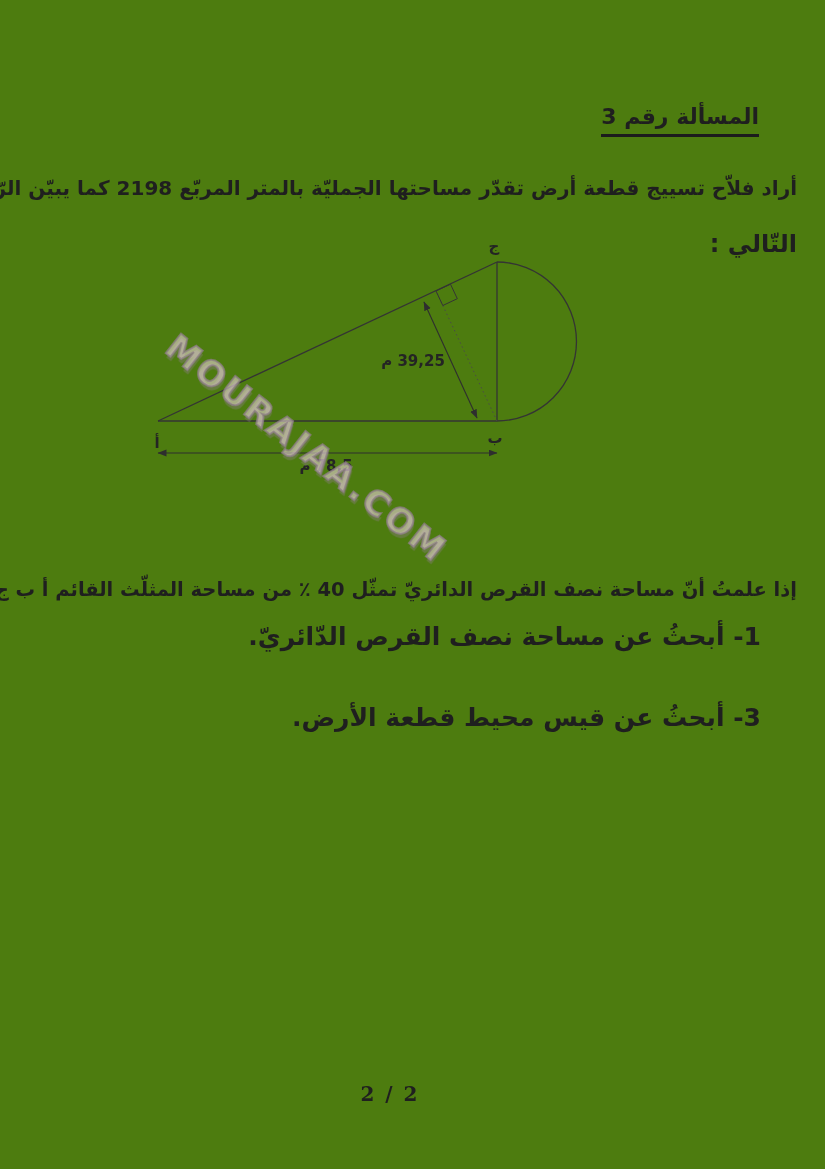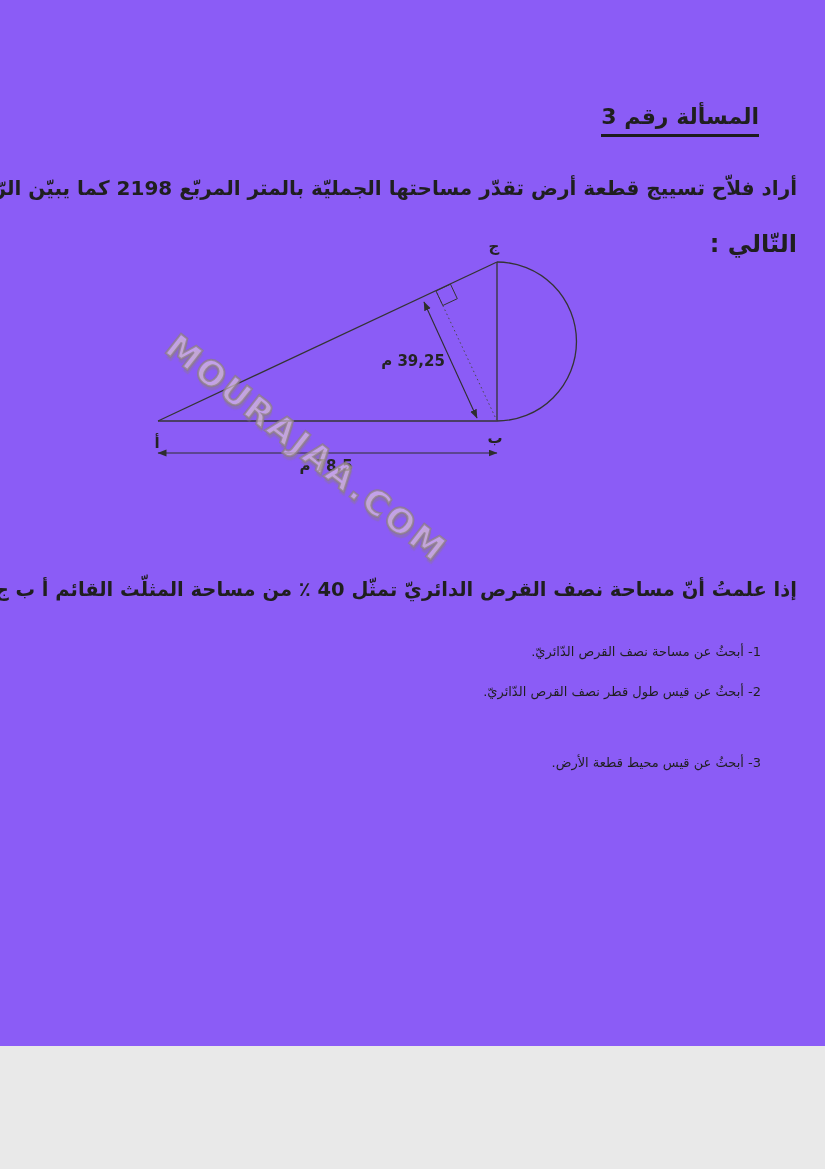--- a/index.html
+++ b/index.html
@@ -1,19 +1,19 @@
 <!DOCTYPE html>
 <html lang="ar" dir="rtl"><head>
 <meta charset="utf-8">
 <style>
   html,body{margin:0;padding:0;background:#e9e9e9;}
   .page{
     position:relative;
-    width:825px;height:1046px;
-    background:#8b5cf6;
+    width:825px;height:1169px;
+    background:#4d7c0f;
     overflow:hidden;
     font-family:"DejaVu Sans",sans-serif;
     color:#1f1f1f;
     direction:rtl;
   }
   .heading{
     position:absolute;top:104px;right:66px;
     font-size:22px;font-weight:bold;
     padding-bottom:5px;border-bottom:3px solid #1c1c1c;
     white-space:nowrap;
@@ -25,25 +25,25 @@
   .intro-line2{
     position:absolute;top:230px;right:28px;
     font-size:24px;font-weight:bold;white-space:nowrap;
   }
   .question{
     position:absolute;top:578px;right:28px;
     font-size:19.5px;font-weight:bold;white-space:nowrap;
   }
   .task{
     position:absolute;right:64px;
-    font-size:13px;font-weight:normal;white-space:nowrap;margin-top:22px;
+    font-size:25px;font-weight:bold;white-space:nowrap;
   }
   .task1{top:622px;}
   .task2{top:662px;}
-  .task3{top:733px;}
+  .task3{top:703px;}
   .page-number{
     position:absolute;top:1082px;left:330px;width:120px;
     text-align:center;direction:ltr;
     font-size:20px;font-weight:bold;letter-spacing:2px;
     font-family:"DejaVu Serif",serif;
   }
   .figure-svg{
     position:absolute;top:235px;left:130px;
   }
   .figure-svg text{
@@ -104,18 +104,17 @@
 
     <text x="283" y="131" font-size="15" text-anchor="middle" style="direction:rtl;">39,25 م</text>
     <text x="196" y="236" font-size="15" text-anchor="middle" style="direction:rtl;">78,5 م</text>
   </svg>
 
   <div class="watermark">MOURAJAA.COM</div>
 
   <div class="question">إذا علمتُ أنّ مساحة نصف القرص الدائريّ تمثّل 40 ٪ من مساحة المثلّث القائم أ ب ج.</div>
 
   <div class="task task1">1- أبحثُ عن مساحة نصف القرص الدّائريّ.</div>
-  <div class="task task2">2- أبحثُ عن قيس طول قطر نصف القرص الدّائريّ.</div>
   <div class="task task3">3- أبحثُ عن قيس محيط قطعة الأرض.</div>
 
   <div class="page-number">2 / 2</div>
 
 </div>
 
 </body></html>

